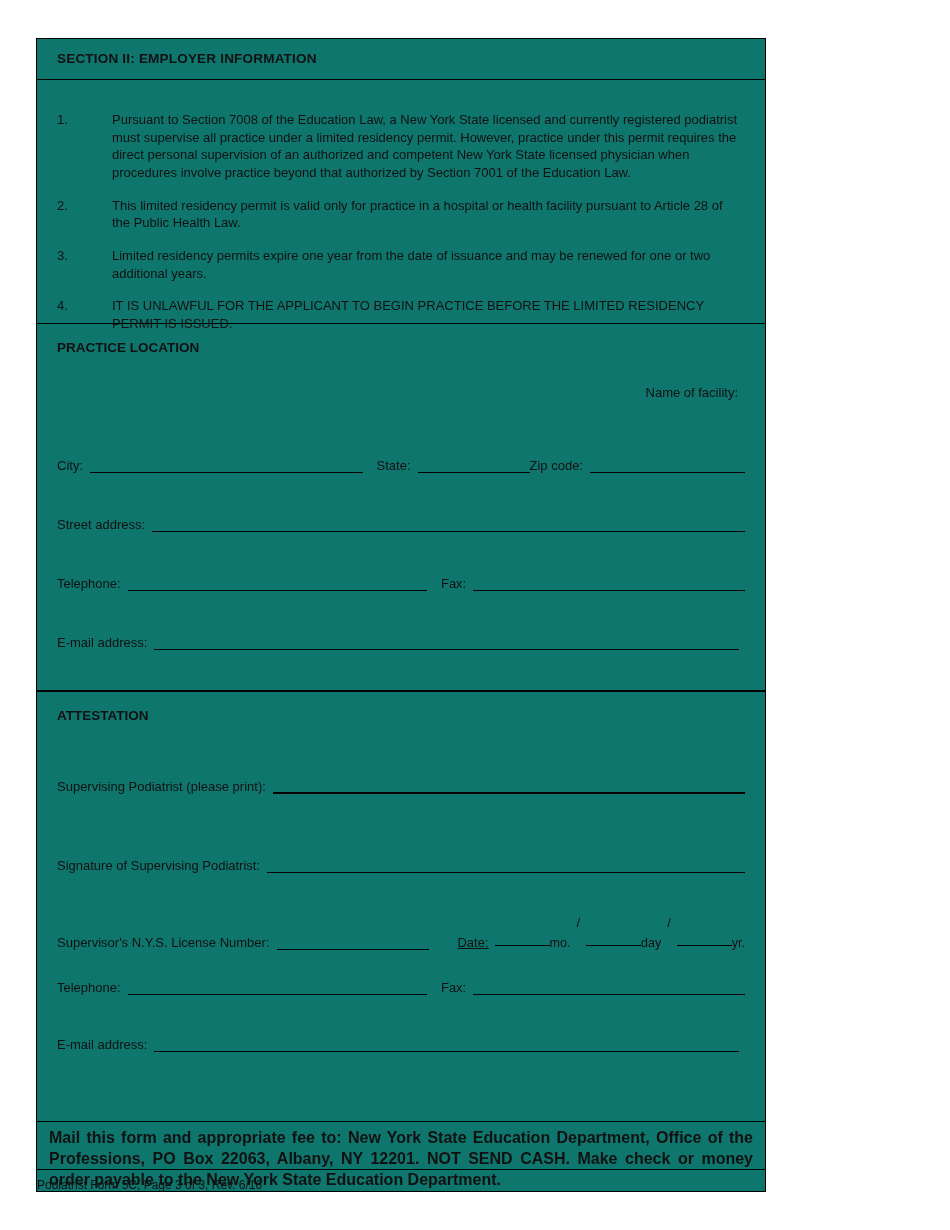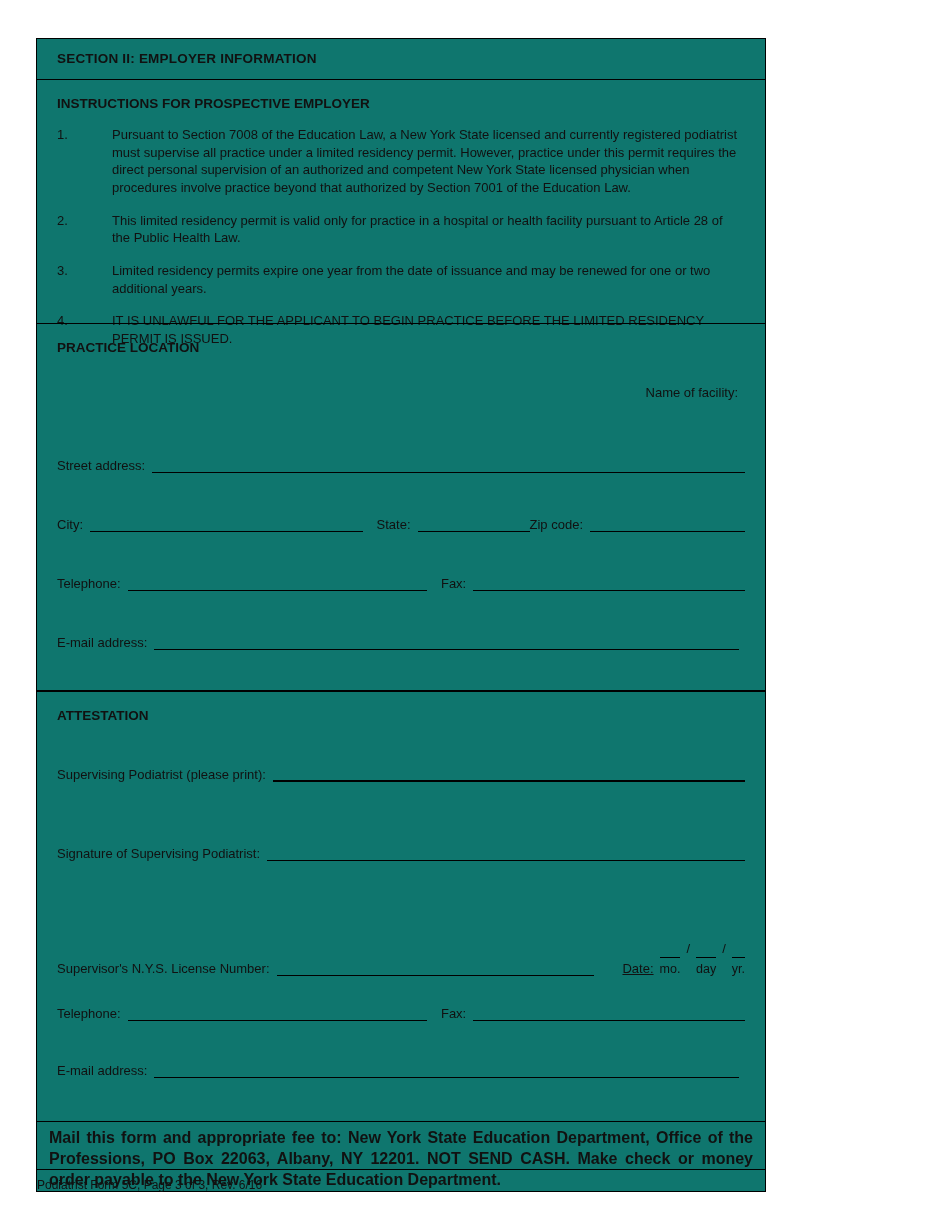--- a/index.html
+++ b/index.html
@@ -64,29 +64,29 @@
   .line.w-zip   { flex: 0 0 155px; }
   .line.w-tel   { flex: 380 1 0; }
   .line.w-fax   { flex: 345 1 0; }
   .line.w-email { flex: 0 0 585px; }
   .line.w-lic   { flex: 1 1 auto; }
   .line.w-date  { flex: 0 0 55px; }
 
   .practice .field-row.first { margin-top: 30px; flex-direction: column; }
 
   .attestation .certify { margin-top: 26px; line-height: 1.35; }
-  .attestation .field-row.sup   { margin-top: 44px; }
+  .attestation .field-row.sup   { margin-top: 56px; }
   .attestation .field-row.sig   { margin-top: 64px; }
   .attestation .field-row.lic   { margin-top: 42px; align-items: flex-end; }
   .attestation .field-row.tel   { margin-top: 30px; }
   .attestation .field-row.email { margin-top: 42px; }
 
   .date-group { display: flex; align-items: flex-end; margin-left: 14px; }
   .date-group .lbl { padding-right: 6px; text-decoration: underline; }
-  .date-col { display: flex; flex-direction: column; align-items: flex-end; }
+  .date-col { display: flex; align-items: flex-end; }
   .date-col .sub { font-size: 12.5px; margin-top: 4px; }
   .date-col .line.w-date { align-self: stretch; }
   .slash { padding: 0 6px 20px 6px; }
 
   .mail-box {
     height: 48px;
     border-top: 1.5px solid #000;
     padding: 6px 12px;
     font-weight: bold;
     font-size: 16px;
@@ -107,21 +107,20 @@
 <body>
 
 <div class="page">
   <div class="form-box">
 
     <div class="sec-header">
       <span>SECTION II: EMPLOYER INFORMATION</span>
     </div>
 
     <div class="section instructions">
-      <div class="sec-title">INSTRUCTIONS FOR PROSPECTIVE EMPLOYER</div>
 
       <div class="inst-item">
         <span class="num">1.</span>
         <span class="txt">Pursuant to Section 7008 of the Education Law, a New York State licensed and currently registered podiatrist must supervise all practice under a limited residency permit. However, practice under this permit requires the direct personal supervision of an authorized and competent New York State licensed physician when procedures involve practice beyond that authorized by Section 7001 of the Education Law.</span>
       </div>
       <div class="inst-item">
         <span class="num">2.</span>
         <span class="txt">This limited residency permit is valid only for practice in a hospital or health facility pursuant to Article 28 of the Public Health Law.</span>
       </div>
       <div class="inst-item">
@@ -133,34 +132,34 @@
         <span class="txt">IT IS UNLAWFUL FOR THE APPLICANT TO BEGIN PRACTICE BEFORE THE LIMITED RESIDENCY PERMIT IS ISSUED.</span>
       </div>
     </div>
 
     <div class="section practice">
       <div class="sec-title">PRACTICE LOCATION</div>
 
       <div class="field-row first">
         <span class="lbl">Name of facility:</span>
         <span class="line thick"></span>
-      </div>
-
-      <div class="field-row">
-        <span class="lbl">Street address:</span>
-        <span class="line"></span>
       </div>
 
       <div class="field-row">
         <span class="lbl">City:</span>
         <span class="line"></span>
         <span class="lbl gap-left">State:</span>
         <span class="line w-state"></span>
         <span class="lbl">Zip code:</span>
         <span class="line w-zip"></span>
+      </div>
+
+      <div class="field-row">
+        <span class="lbl">Street address:</span>
+        <span class="line"></span>
       </div>
 
       <div class="field-row">
         <span class="lbl">Telephone:</span>
         <span class="line w-tel"></span>
         <span class="lbl gap-left">Fax:</span>
         <span class="line w-fax"></span>
       </div>
 
       <div class="field-row">

